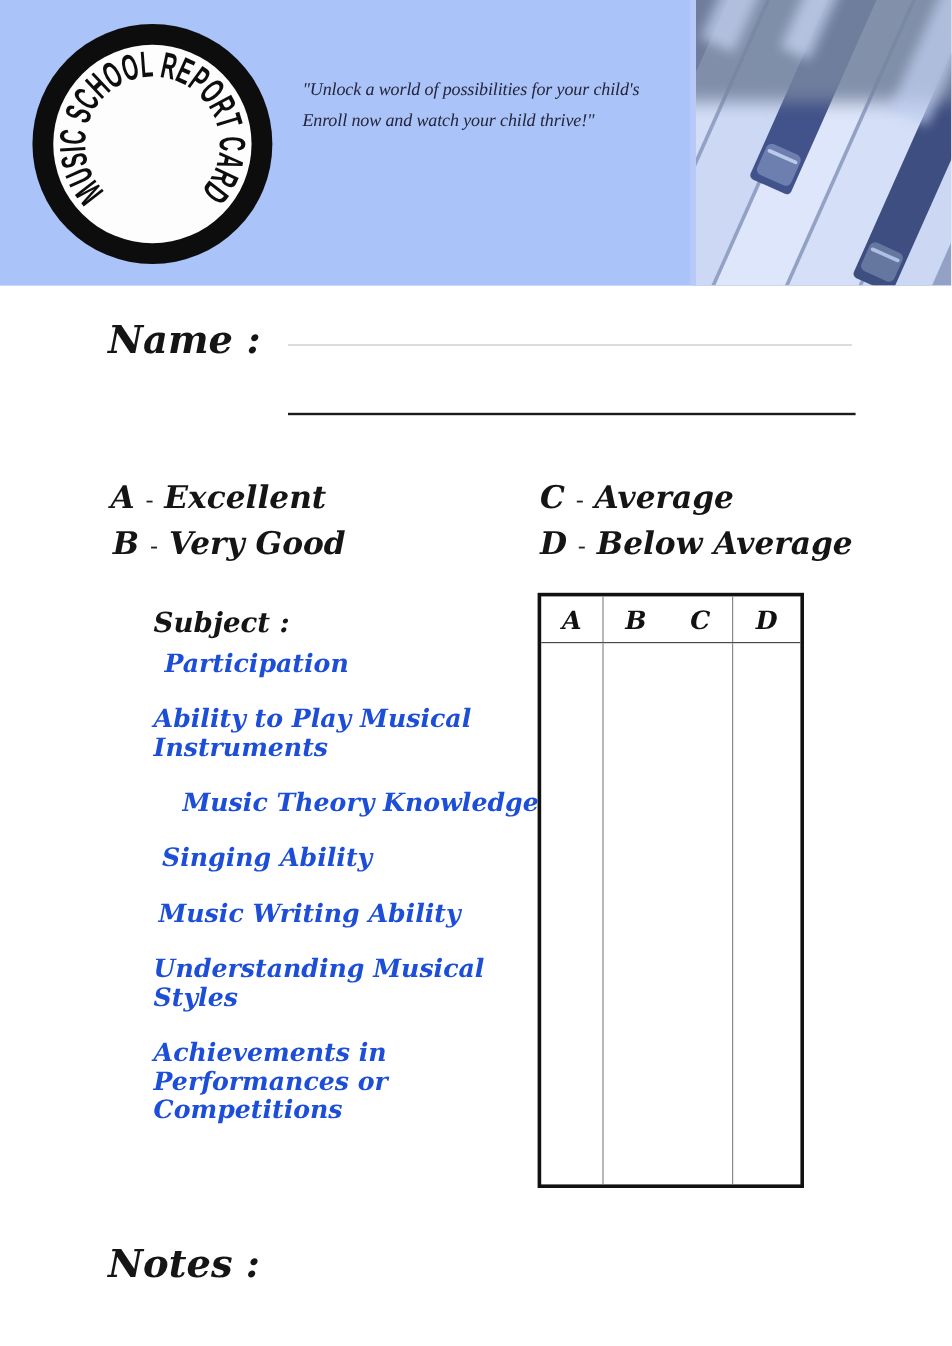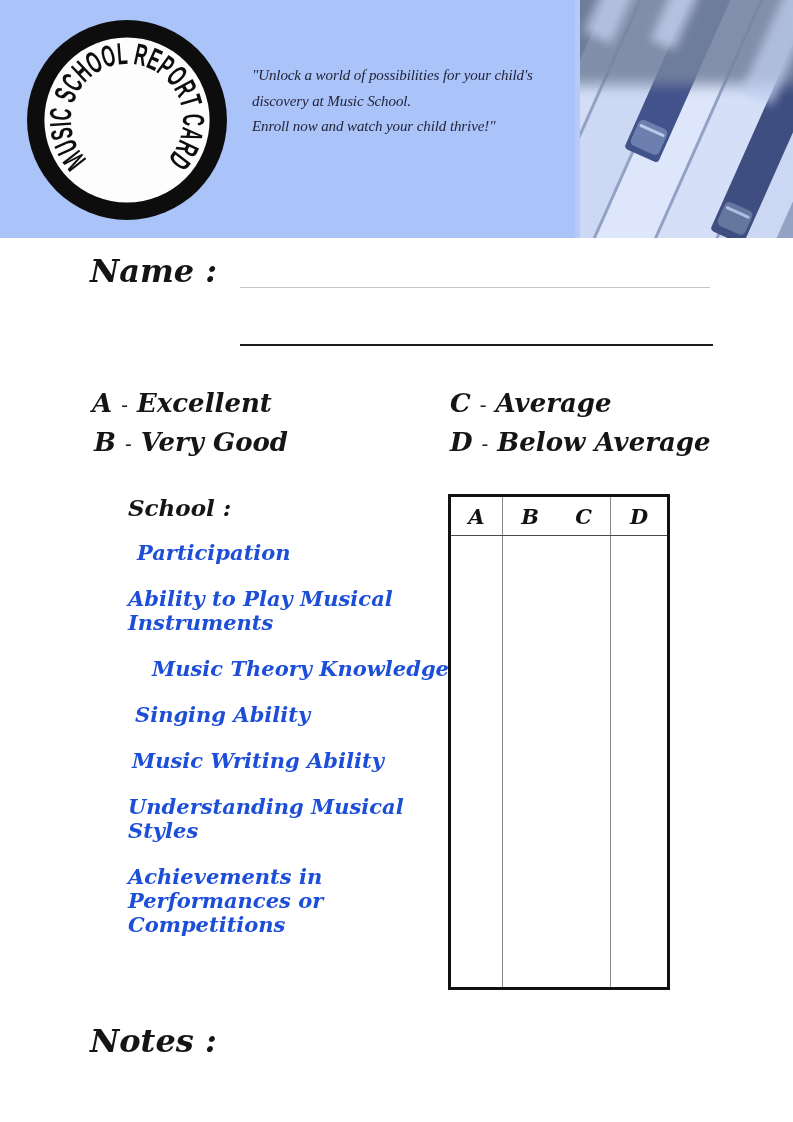--- a/index.html
+++ b/index.html
@@ -45,20 +45,21 @@
     overflow: hidden;
   }
   .piano svg { display: block; }
 
   
   .fat-italic {
     font-family: "DejaVu Serif", serif;
     font-weight: bold;
     font-style: italic;
     color: #151515;
+    margin-top: 12px;
   }
   .name-label { position: absolute; left: 90px; top: 252px; font-size: 32px; }
   .grade-label { position: absolute; left: 88px; top: 310px; font-size: 32px; }
   .name-line {
     position: absolute; left: 240px; top: 287px;
     width: 470px; height: 0;
     border-top: 1px solid #c6c6c6;
   }
   .grade-line {
     position: absolute; left: 240px; top: 344px;
@@ -151,21 +152,20 @@
       <defs>
         <path id="logo-arc" d="M 61.1 138.9 A 55 55 0 1 1 138.9 138.9" fill="none"></path>
       </defs>
       <text font-family="Liberation Sans, sans-serif" font-weight="bold" font-size="30" fill="#0d0d0d">
         <textPath href="#logo-arc" startOffset="0" textLength="258" lengthAdjust="spacingAndGlyphs">MUSIC SCHOOL REPORT CARD</textPath>
       </text>
     </svg>
 
     <div class="quote">
       <div class="qline">"Unlock a world of possibilities for your child's</div>
-      <div class="qline">discovery at Music School.</div>
       <div class="qline">Enroll now and watch your child thrive!"</div>
     </div>
 
     <div class="piano">
       <svg width="218" height="238" viewBox="0 0 218 238" aria-hidden="true">
         <rect x="0" y="0" width="218" height="238" fill="#93a2c4"></rect>
         <g transform="rotate(24 109 119)">
 
           <rect x="-88" y="-90" width="52" height="420" fill="#c7d4f1"></rect>
           <rect x="-33" y="-90" width="52" height="420" fill="#d3def6"></rect>
@@ -219,21 +219,21 @@
     <span>C</span>
       <span class="sep">-</span>
       <span>Average</span>
   </div>
   <div class="legend-item legend-d fat-italic">
     <span>D</span>
       <span class="sep">-</span>
       <span>Below Average</span>
   </div>
 
-  <div class="subject-heading fat-italic">School :</div>
+  <div class="subject-heading fat-italic">Subject :</div>
   <ul class="subject-list">
     <li>Participation</li>
     <li>Ability to Play Musical Instruments</li>
     <li>Music Theory Knowledge</li>
     <li>Singing Ability</li>
     <li>Music Writing Ability</li>
     <li>Understanding Musical Styles</li>
     <li>Achievements in Performances or Competitions</li>
   </ul>
 

